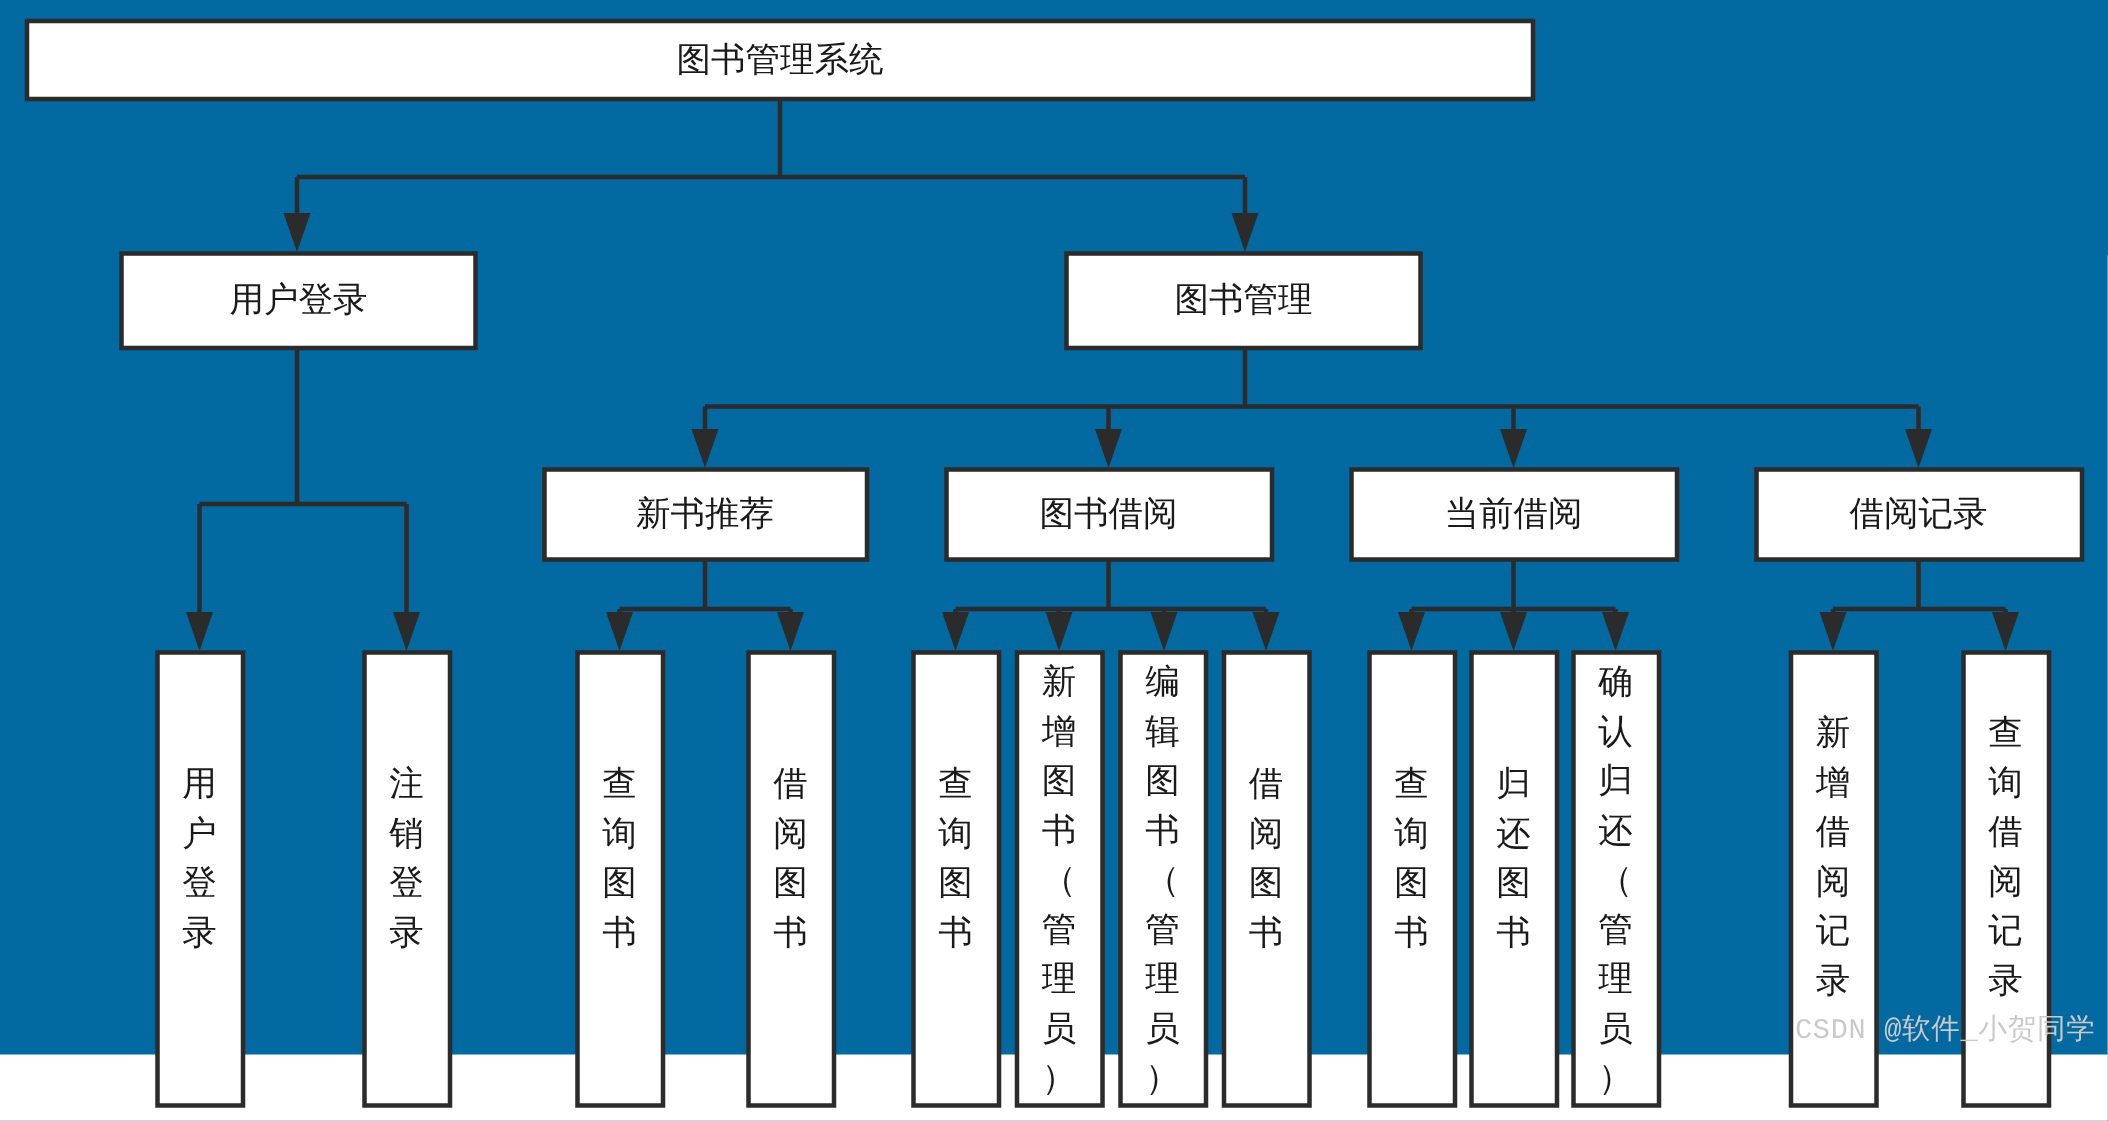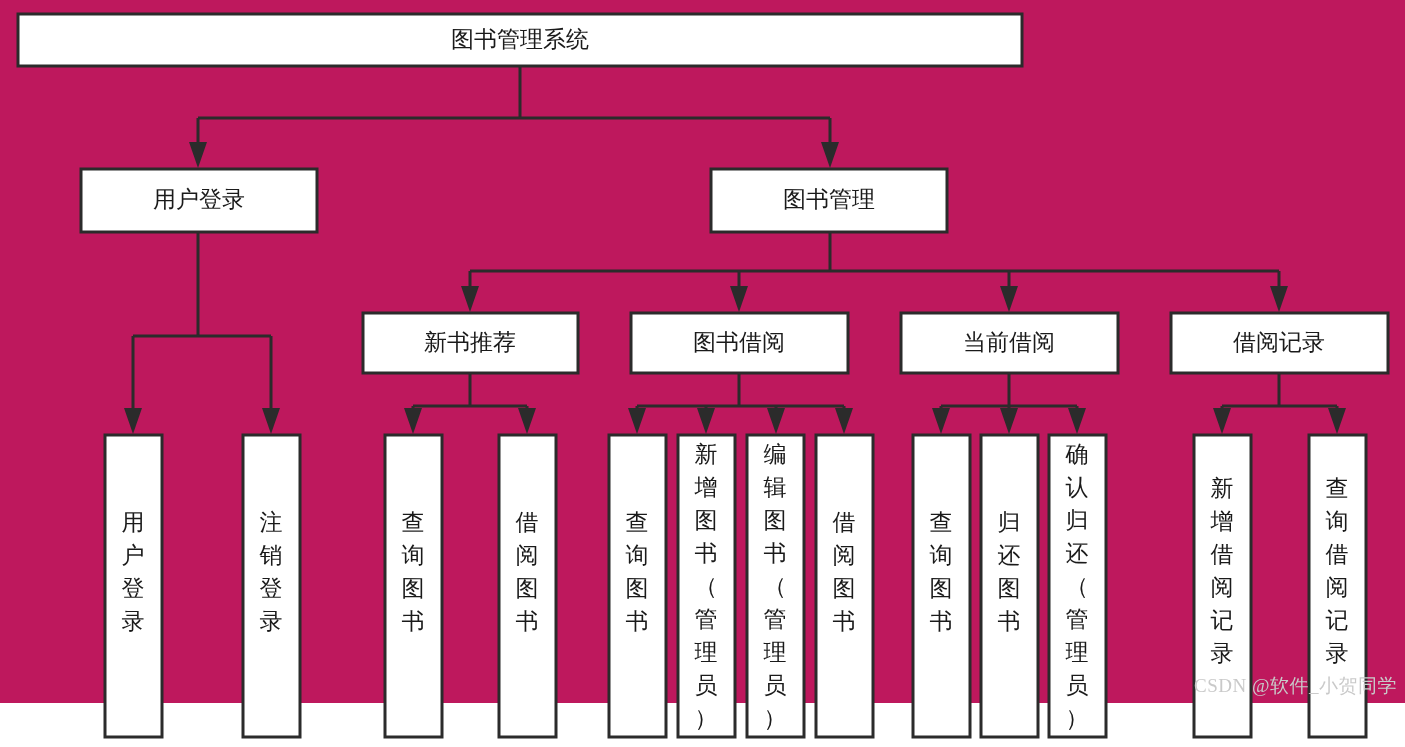--- a/index.html
+++ b/index.html
@@ -10,21 +10,21 @@
   body {
     width: 1405px;
     height: 747px;
     font-family: "Liberation Sans", "DejaVu Sans", sans-serif;
     overflow: hidden;
   }
   #diagram-root {
     position: relative;
     width: 1405px;
     height: 703px;
-    background: #be185d;
+    background: #0369a1;
   }
   svg.flow {
     position: absolute;
     top: 0;
     left: 0;
     width: 1405px;
     height: 747px;
   }
   .node-rect {
     fill: #ffffff;
@@ -51,21 +51,21 @@
   .node-label-v {
     font-family: "Liberation Sans", "DejaVu Sans", sans-serif;
     font-size: 23px;
     fill: #1a1a1a;
     text-anchor: middle;
   }
   .watermark {
     position: absolute;
     right: 8px;
     bottom: 4px;
-    font-family: Liberation Serif, serif;
+    font-family: Liberation Mono, monospace;
     font-size: 19px;
     color: #c9c9c9;
     white-space: nowrap;
     letter-spacing: 0.5px;
     user-select: none;
   }
 </style>
 </head>
 <body>
 

